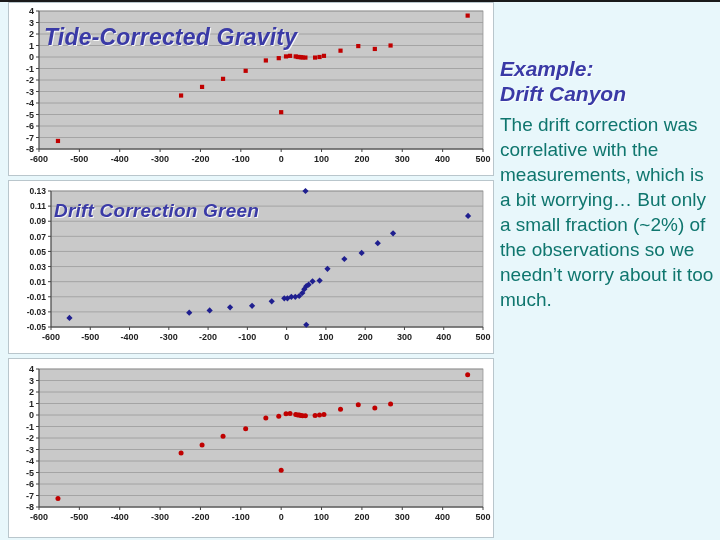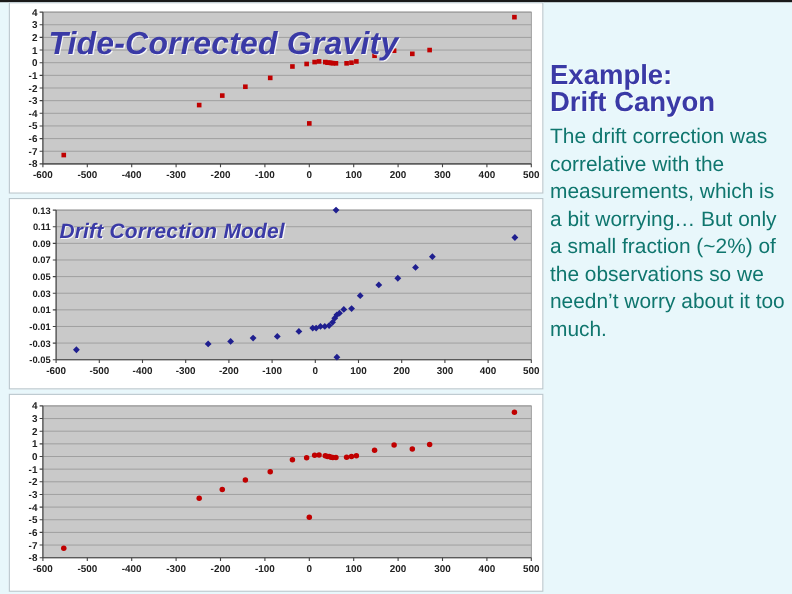--- a/index.html
+++ b/index.html
@@ -52,35 +52,36 @@
   .chart-title {
     position: absolute;
     font-family: "Liberation Sans", sans-serif;
     font-style: italic;
     font-weight: bold;
     color: #3a3aa6;
     letter-spacing: 0.2px;
     white-space: nowrap;
     text-shadow: 1px 1px 0 rgba(255,255,255,0.85);
   }
-  #title-1 { left: 44px;  top: 24px;  font-size: 29px; }
+  #title-1 { left: 44px;  top: 24px;  font-size: 23px; }
   #title-2 { left: 54px;  top: 200px; font-size: 19px; }
   #title-3 { left: 34px;  top: 378px; font-size: 21px; }
 
   
   .text-col {
     position: absolute;
     left: 500px;
     top: 56px;
     width: 214px;
   }
   .heading {
     font-family: "Liberation Sans", sans-serif;
+    font-style: italic;
     font-weight: bold;
-    font-size: 25px;
+    font-size: 21px;
     line-height: 25px;
     color: #3a3aa6;
     text-shadow: 1px 1px 0 rgba(255,255,255,0.8);
     margin: 0 0 6px 0;
   }
   .heading .line { display: block; }
   .body-text {
     font-family: "Liberation Sans", sans-serif;
     font-size: 19px;
     line-height: 25px;
@@ -274,21 +275,21 @@
           <polygon points="335.36727272727273,74.9,338.46727272727276,78,335.36727272727273,81.1,332.2672727272727,78" fill="#1f1f8f"></polygon>
           <polygon points="352.64727272727276,68.85555555555555,355.7472727272728,71.95555555555555,352.64727272727276,75.05555555555554,349.54727272727274,71.95555555555555" fill="#1f1f8f"></polygon>
           <polygon points="368.7490909090909,59.033333333333324,371.84909090909093,62.133333333333326,368.7490909090909,65.23333333333332,365.6490909090909,62.133333333333326" fill="#1f1f8f"></polygon>
           <polygon points="384.06545454545454,49.211111111111116,387.16545454545457,52.31111111111112,384.06545454545454,55.41111111111112,380.9654545454545,52.31111111111112" fill="#1f1f8f"></polygon>
           <polygon points="459.0763636363636,31.83333333333332,462.17636363636365,34.93333333333332,459.0763636363636,38.033333333333324,455.9763636363636,34.93333333333332" fill="#1f1f8f"></polygon>
           <polygon points="296.48727272727274,6.9,299.58727272727276,10,296.48727272727274,13.1,293.3872727272727,10" fill="#1f1f8f"></polygon>
           <polygon points="297.27272727272725,140.63333333333333,300.3727272727273,143.73333333333332,297.27272727272725,146.83333333333331,294.17272727272723,143.73333333333332" fill="#1f1f8f"></polygon>
         </g>
       </svg>
     </div>
-  <div class="chart-title" id="title-2">Drift Correction Model</div>
+  <div class="chart-title" id="title-2">Drift Correction Green</div>
 
   <div class="chart-frame" id="chart-3">
       <svg class="chart-svg" viewBox="0 0 484 178" preserveAspectRatio="none">
         <rect x="30" y="10" width="444" height="138" fill="#c9c9c9" stroke="#8a8a8a" stroke-width="0.7"></rect>
         <line x1="30" y1="148" x2="474" y2="148" stroke="#9a9a9a" stroke-width="0.8"></line>
         <line x1="30" y1="136.5" x2="474" y2="136.5" stroke="#9a9a9a" stroke-width="0.8"></line>
         <line x1="30" y1="125" x2="474" y2="125" stroke="#9a9a9a" stroke-width="0.8"></line>
         <line x1="30" y1="113.5" x2="474" y2="113.5" stroke="#9a9a9a" stroke-width="0.8"></line>
         <line x1="30" y1="102" x2="474" y2="102" stroke="#9a9a9a" stroke-width="0.8"></line>
         <line x1="30" y1="90.5" x2="474" y2="90.5" stroke="#9a9a9a" stroke-width="0.8"></line>

